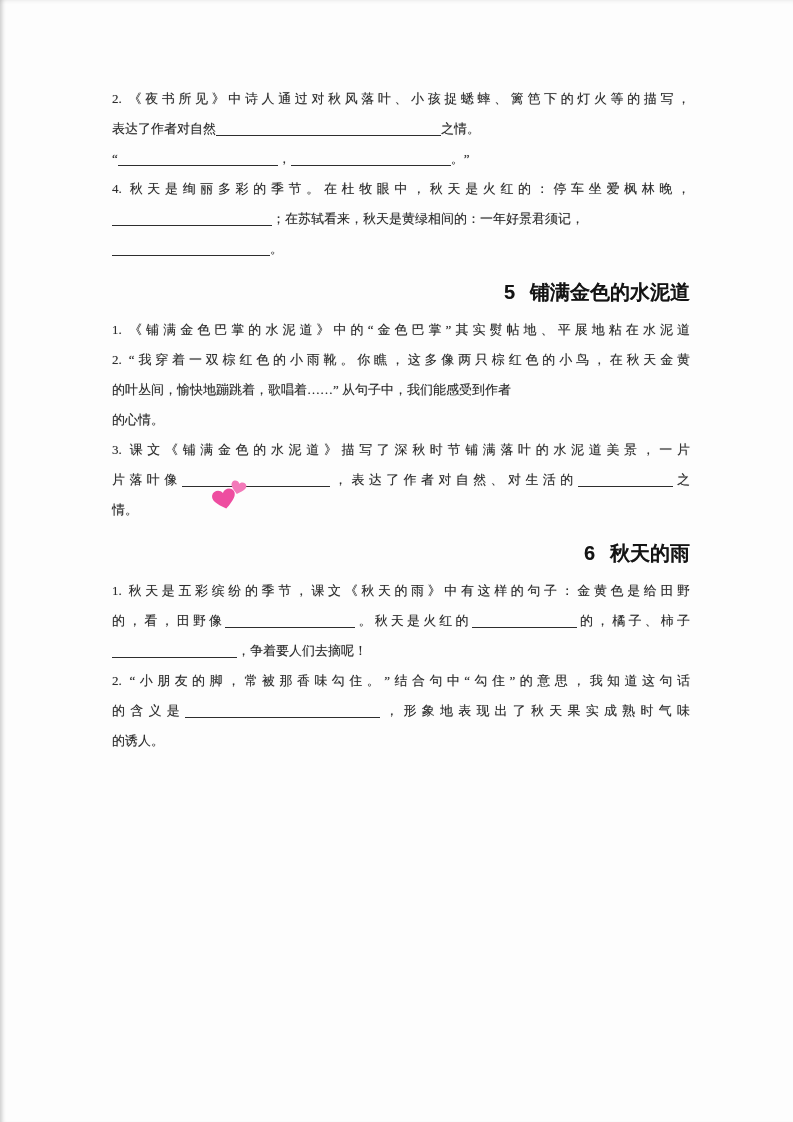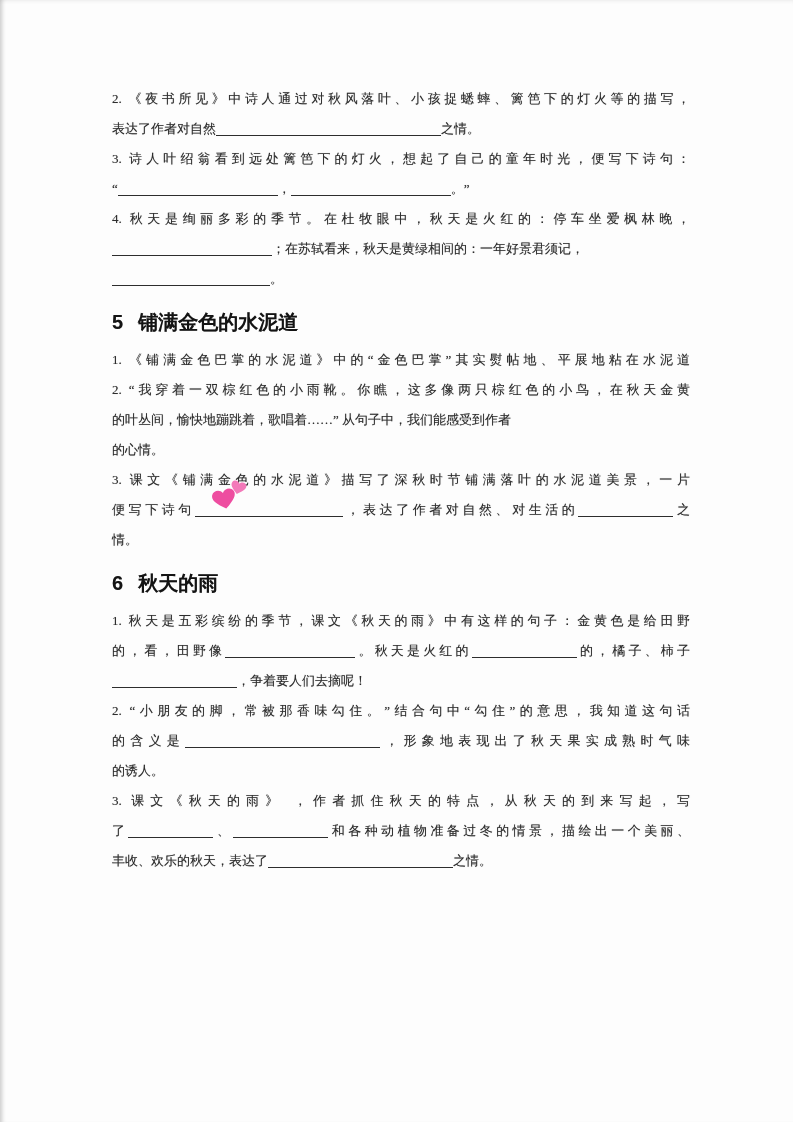--- a/index.html
+++ b/index.html
@@ -19,21 +19,21 @@
     color: #2d2d2d;
   }
   .content {
     position: absolute;
     left: 112px;
     top: 84px;
     width: 578px;
   }
   .worksheet-section { margin: 0; }
   .section-heading {
-    text-align: left;
+    text-align: right;
     font-family: "Liberation Sans", "DejaVu Sans", sans-serif;
     font-size: 20px;
     line-height: 26px;
     font-weight: bold;
     color: #141414;
     margin: 15px 0 10px 0;
     text-shadow: 0 0 0.6px rgba(20,20,20,0.45);
   }
   .heading-num { margin-right: 15px; }
   .question { margin: 0; }
@@ -69,61 +69,55 @@
 <body>
 
 <div class="paper">
   <div class="content">
       <section class="worksheet-section">
         <div class="question">
           <div class="line fill"><span>2. 《夜书所见》中诗人通过对秋风落叶、小孩捉蟋蟀、篱笆下的灯火等的描写，</span></div>
           <div class="line"><span>表达了作者对自然</span><span class="blank" style="width: 225px;"></span><span>之情。</span></div>
         </div>
         <div class="question">
-          <div class="line fill"><span>3. 诗人叶绍翁看到远处篱笆下的灯火，想起了自己的童年时光，便写下诗句：</span></div>
           <div class="line"><span>“</span><span class="blank" style="width: 160px;"></span><span>，</span><span class="blank" style="width: 160px;"></span><span>。”</span></div>
         </div>
         <div class="question">
           <div class="line fill"><span>4. 秋天是绚丽多彩的季节。在杜牧眼中，秋天是火红的：停车坐爱枫林晚，</span></div>
           <div class="line"><span class="blank" style="width: 160px;"></span><span>；在苏轼看来，秋天是黄绿相间的：一年好景君须记，</span></div>
           <div class="line"><span class="blank" style="width: 158px;"></span><span>。</span></div>
         </div>
       </section>
       <section class="worksheet-section">
         <h2 class="section-heading"><span class="heading-num">5</span><span>铺满金色的水泥道</span></h2>
         <div class="question">
           <div class="line fill"><span>1. 《铺满金色巴掌的水泥道》中的“金色巴掌”其实熨帖地、平展地粘在水泥道</span></div>
         </div>
         <div class="question">
           <div class="line fill"><span>2. “我穿着一双棕红色的小雨靴。你瞧，这多像两只棕红色的小鸟，在秋天金黄</span></div>
           <div class="line"><span>的叶丛间，愉快地蹦跳着，歌唱着……” 从句子中，我们能感受到作者</span></div>
           <div class="line"><span>的心情。</span></div>
         </div>
         <div class="question">
           <div class="line fill"><span>3. 课文《铺满金色的水泥道》描写了深秋时节铺满落叶的水泥道美景，一片</span></div>
-          <div class="line fill"><span>便写下诗句</span><span class="blank" style="width: 148px;"></span><span>，表达了作者对自然、对生活的</span><span class="blank" style="width: 95px;"></span><span>之</span></div>
+          <div class="line fill"><span>片落叶像</span><span class="blank" style="width: 148px;"></span><span>，表达了作者对自然、对生活的</span><span class="blank" style="width: 95px;"></span><span>之</span></div>
           <div class="line"><span>情。</span></div>
         </div>
       </section>
       <section class="worksheet-section">
         <h2 class="section-heading"><span class="heading-num">6</span><span>秋天的雨</span></h2>
         <div class="question">
           <div class="line fill"><span>1. 秋天是五彩缤纷的季节，课文《秋天的雨》中有这样的句子：金黄色是给田野</span></div>
           <div class="line fill"><span>的，看，田野像</span><span class="blank" style="width: 130px;"></span><span>。秋天是火红的</span><span class="blank" style="width: 105px;"></span><span>的，橘子、柿子</span></div>
           <div class="line"><span class="blank" style="width: 125px;"></span><span>，争着要人们去摘呢！</span></div>
         </div>
         <div class="question">
           <div class="line fill"><span>2. “小朋友的脚，常被那香味勾住。”结合句中“勾住”的意思，我知道这句话</span></div>
           <div class="line fill"><span>的含义是</span><span class="blank" style="width: 195px;"></span><span>，形象地表现出了秋天果实成熟时气味</span></div>
           <div class="line"><span>的诱人。</span></div>
-        </div>
-        <div class="question">
-          <div class="line fill"><span>3. 课文《秋天的雨》 ，作者抓住秋天的特点，从秋天的到来写起，写</span></div>
-          <div class="line fill"><span>了</span><span class="blank" style="width: 85px;"></span><span>、</span><span class="blank" style="width: 95px;"></span><span>和各种动植物准备过冬的情景，描绘出一个美丽、</span></div>
-          <div class="line"><span>丰收、欢乐的秋天，表达了</span><span class="blank" style="width: 185px;"></span><span>之情。</span></div>
         </div>
       </section>
     </div>
 
   <div class="sticker">
     <svg width="50" height="52" viewBox="0 0 50 52" xmlns="http://www.w3.org/2000/svg" aria-hidden="true">
       <g transform="translate(27,4) rotate(14)">
         <path d="M8.5 3.8 C6.9 0.9 2.6 0.9 1.3 3.8 C0 6.8 2.6 9.8 8.5 14.3 C14.4 9.8 17 6.8 15.7 3.8 C14.4 0.9 10.1 0.9 8.5 3.8 Z" fill="#f379b9"></path>
       </g>
       <g transform="translate(4,16) rotate(-12)">

